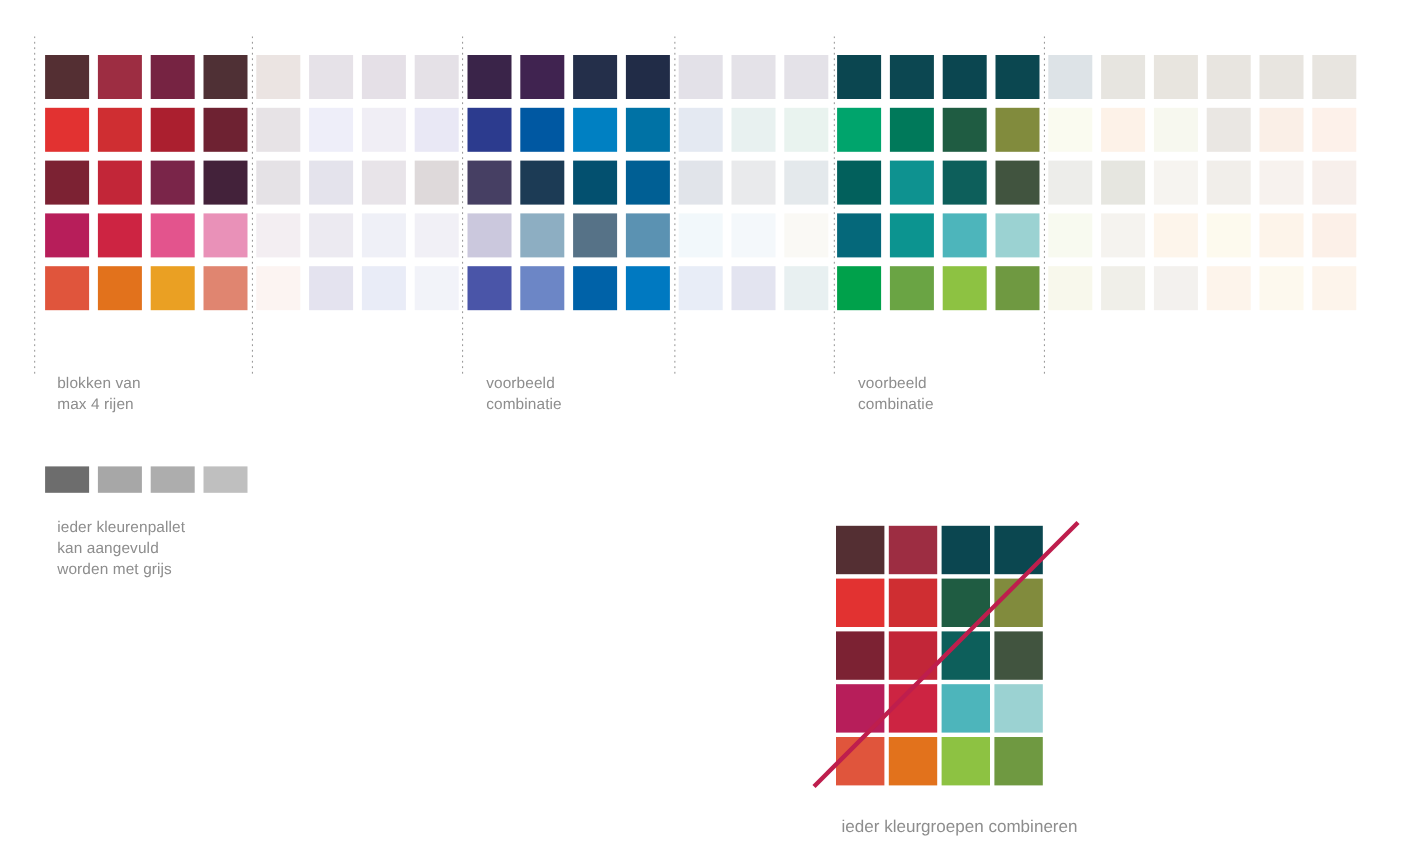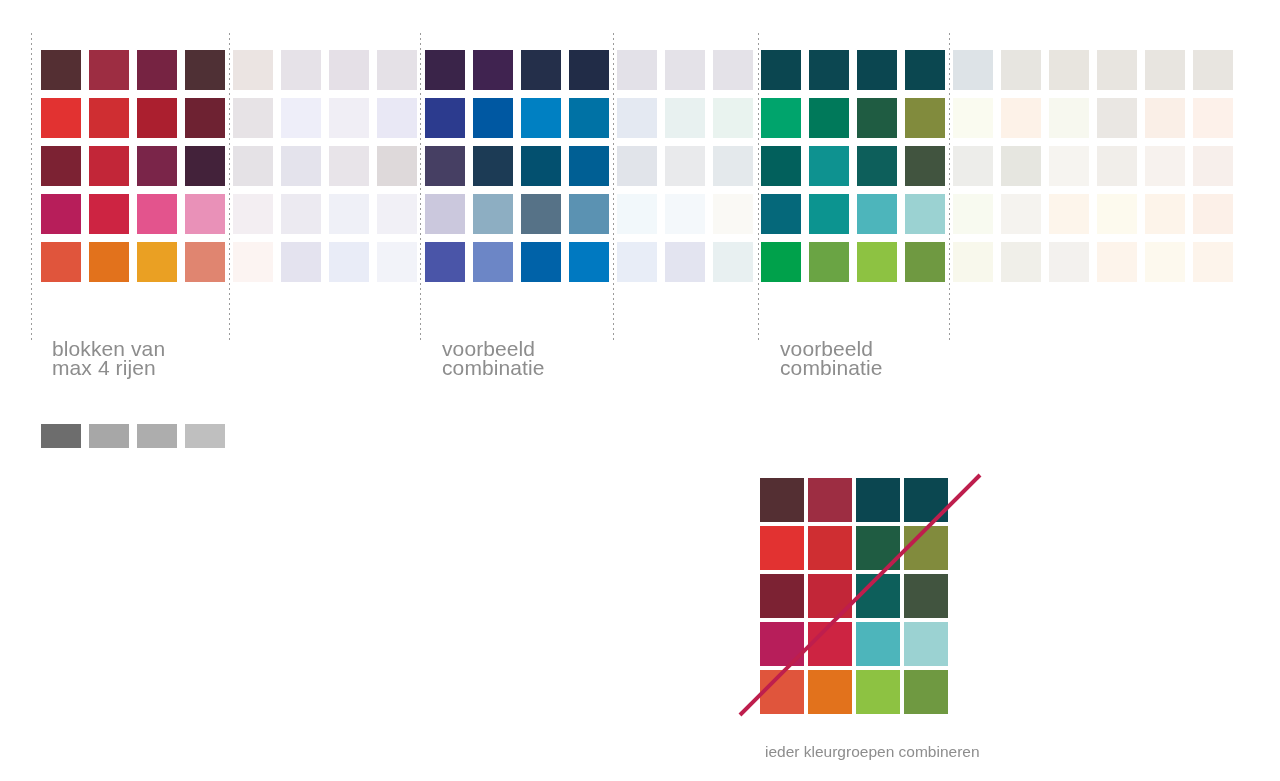--- a/index.html
+++ b/index.html
@@ -35,21 +35,21 @@
     height: 40px;
   }
   .greyswatch {
     position: absolute;
     width: 40px;
     height: 24px;
   }
   .cap {
     position: absolute;
     color: #8d8d8d;
-    font-size: 21px;
+    font-size: 14px;
     line-height: 19px;
     white-space: pre;
     letter-spacing: 0.1px;
   }
   .combo-swatch {
     position: absolute;
     width: 44px;
     height: 44px;
   }
   #cross-line {
@@ -216,20 +216,23 @@
 combinatie</div>
   <div class="cap" id="cap-combo2" style="left: 780px; top: 339px;">voorbeeld
 combinatie</div>
 
   <div id="grey-layer">
       <div class="greyswatch" title="#6d6d6d" style="left: 41px; top: 424px; width: 40px; height: 24px; background: rgb(109, 109, 109);"></div>
       <div class="greyswatch" title="#a7a7a7" style="left: 89px; top: 424px; width: 40px; height: 24px; background: rgb(167, 167, 167);"></div>
       <div class="greyswatch" title="#adadad" style="left: 137px; top: 424px; width: 40px; height: 24px; background: rgb(173, 173, 173);"></div>
       <div class="greyswatch" title="#bfbfbf" style="left: 185px; top: 424px; width: 40px; height: 24px; background: rgb(191, 191, 191);"></div>
     </div>
+  <div class="cap" id="cap-grey" style="left: 52px; top: 470px;">ieder kleurenpallet
+kan aangevuld
+worden met grijs</div>
 
   <div id="combo-layer">
       <div class="combo-swatch" title="#542f33" style="left: 760px; top: 478px; width: 44px; height: 44px; background: rgb(84, 47, 51);"></div>
       <div class="combo-swatch" title="#9d2d42" style="left: 808px; top: 478px; width: 44px; height: 44px; background: rgb(157, 45, 66);"></div>
       <div class="combo-swatch" title="#0b4650" style="left: 856px; top: 478px; width: 44px; height: 44px; background: rgb(11, 70, 80);"></div>
       <div class="combo-swatch" title="#0b4750" style="left: 904px; top: 478px; width: 44px; height: 44px; background: rgb(11, 71, 80);"></div>
       <div class="combo-swatch" title="#e23231" style="left: 760px; top: 526px; width: 44px; height: 44px; background: rgb(226, 50, 49);"></div>
       <div class="combo-swatch" title="#cf2e32" style="left: 808px; top: 526px; width: 44px; height: 44px; background: rgb(207, 46, 50);"></div>
       <div class="combo-swatch" title="#1f5c42" style="left: 856px; top: 526px; width: 44px; height: 44px; background: rgb(31, 92, 66);"></div>
       <div class="combo-swatch" title="#818b3d" style="left: 904px; top: 526px; width: 44px; height: 44px; background: rgb(129, 139, 61);"></div>

